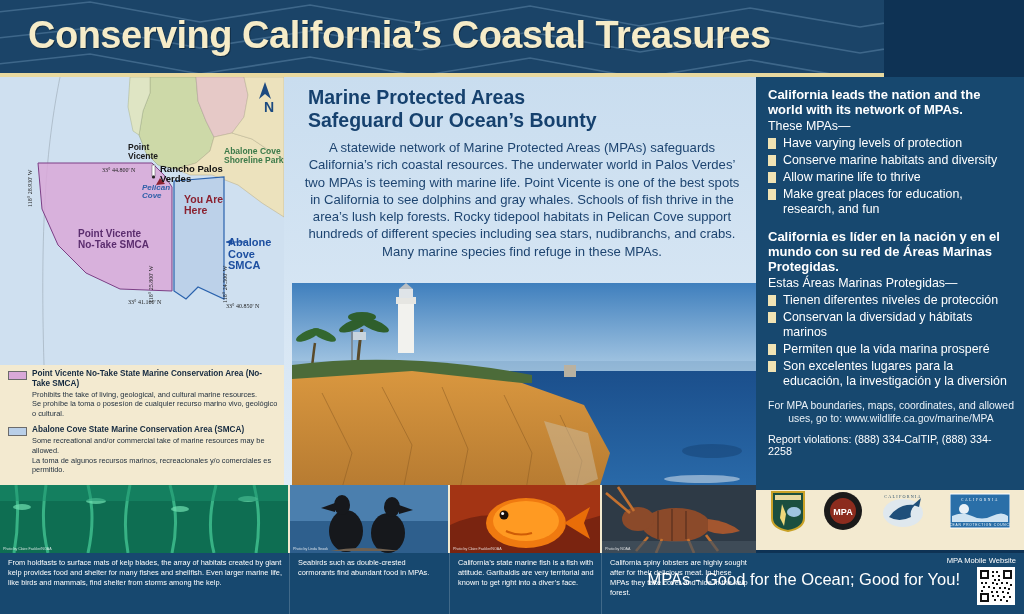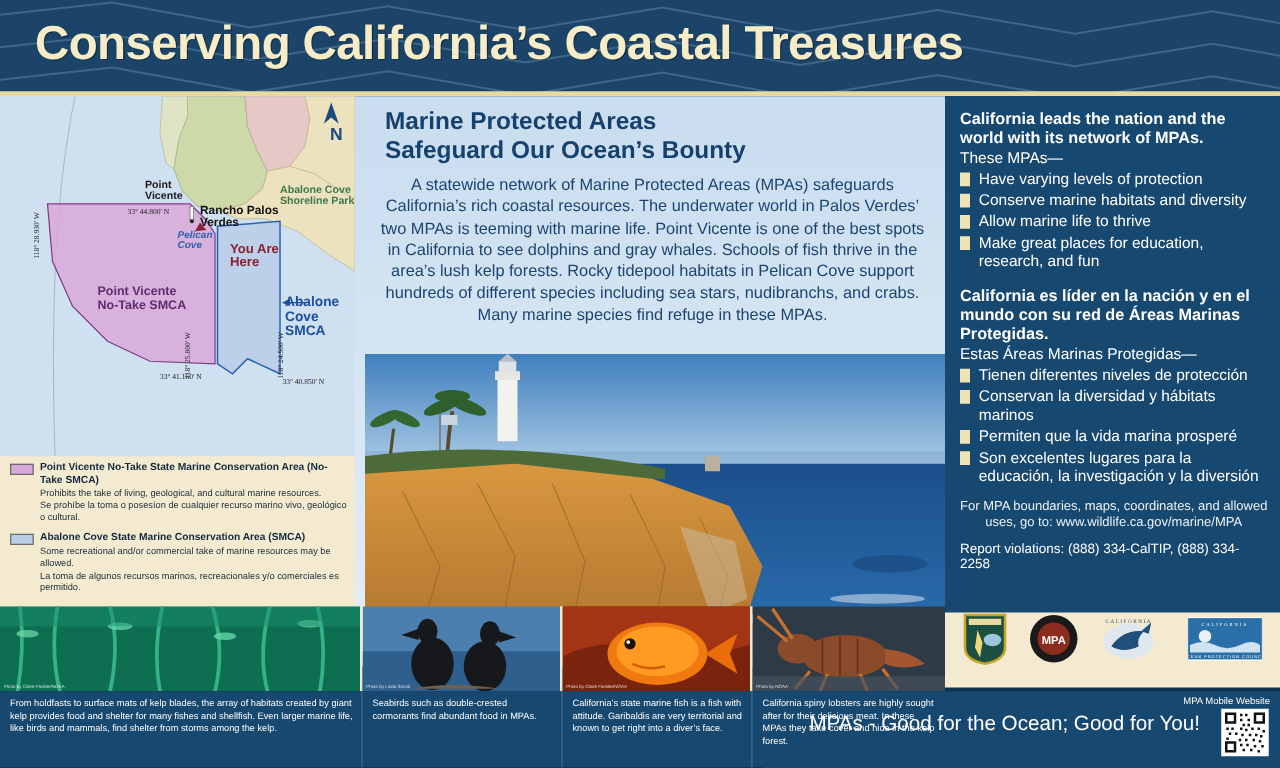--- a/index.html
+++ b/index.html
@@ -5,21 +5,21 @@
   * { margin:0; padding:0; box-sizing:border-box; }
   html,body { background:#0e3254; }
   body {
     width:1024px; height:614px; position:relative; overflow:hidden;
     font-family:"Liberation Sans", sans-serif;
     color:#fff;
   }
 
   
   #header {
-    position:absolute; left:0; top:0; width:1024px; height:77px;
+    position:absolute; left:0; top:0; width:884px; height:77px;
     background:#1b4468; overflow:hidden;
   }
   #header .waves { position:absolute; inset:0; opacity:.30; }
   #header-title {
     position:absolute; left:28px; top:14px;
     font-size:38px; font-weight:bold; letter-spacing:-.5px;
     color:#f6ecc8; white-space:nowrap;
     text-shadow:1px 1px 0 rgba(0,0,0,.35);
   }
   #header-rule {
@@ -39,21 +39,21 @@
   }
   #map-canvas {
     position:absolute; left:0; top:0; width:284px; height:288px;
     background:#cfe0f0; overflow:hidden;
   }
   #map-canvas svg { display:block; }
   .map-lbl {
     position:absolute; font-weight:bold; line-height:1.05;
     pointer-events:none; white-space:pre-line;
   }
-  #lbl-ptvicente { left:116px; top:66px; font-size:8.5px; color:#1a1a1a; }
+  #lbl-ptvicente { left:128px; top:66px; font-size:8.5px; color:#1a1a1a; }
   #lbl-rpv { left:160px; top:87px; font-size:9.5px; color:#111; }
   #lbl-abalonepark { left:224px; top:70px; font-size:8.5px; color:#3c7a4a; }
   #lbl-pelican { left:142px; top:107px; font-size:8px; color:#2d5fa8; font-style:italic; }
   #lbl-youarehere { left:184px; top:117px; font-size:10.5px; color:#8a2130; }
   #lbl-ptv-smca { left:78px; top:152px; font-size:10px; color:#5b2d6e; }
   #lbl-ac-smca { left:228px; top:160px; font-size:11px; color:#1d4fa0; }
   .coord {
     position:absolute; font-size:6px; font-weight:normal;
     color:#222; font-family:"Liberation Serif", serif; white-space:nowrap;
   }

